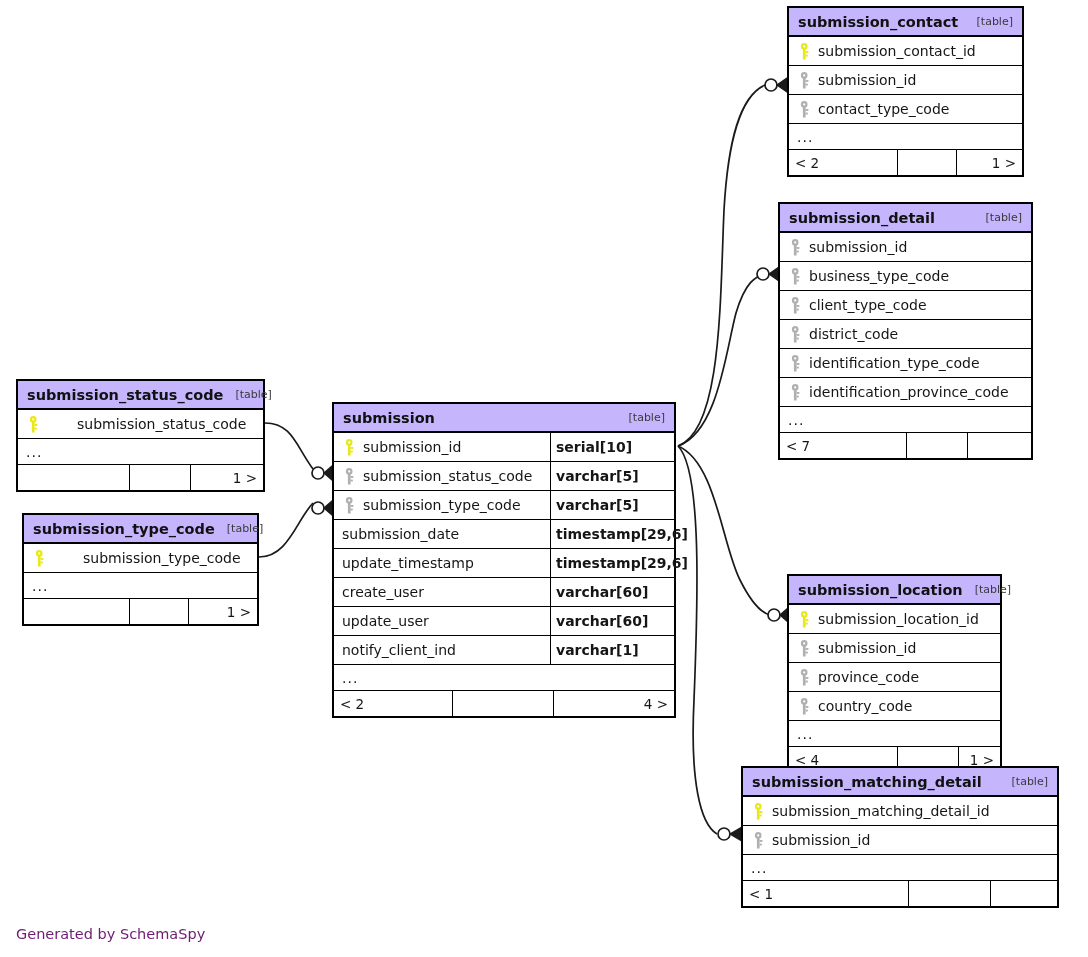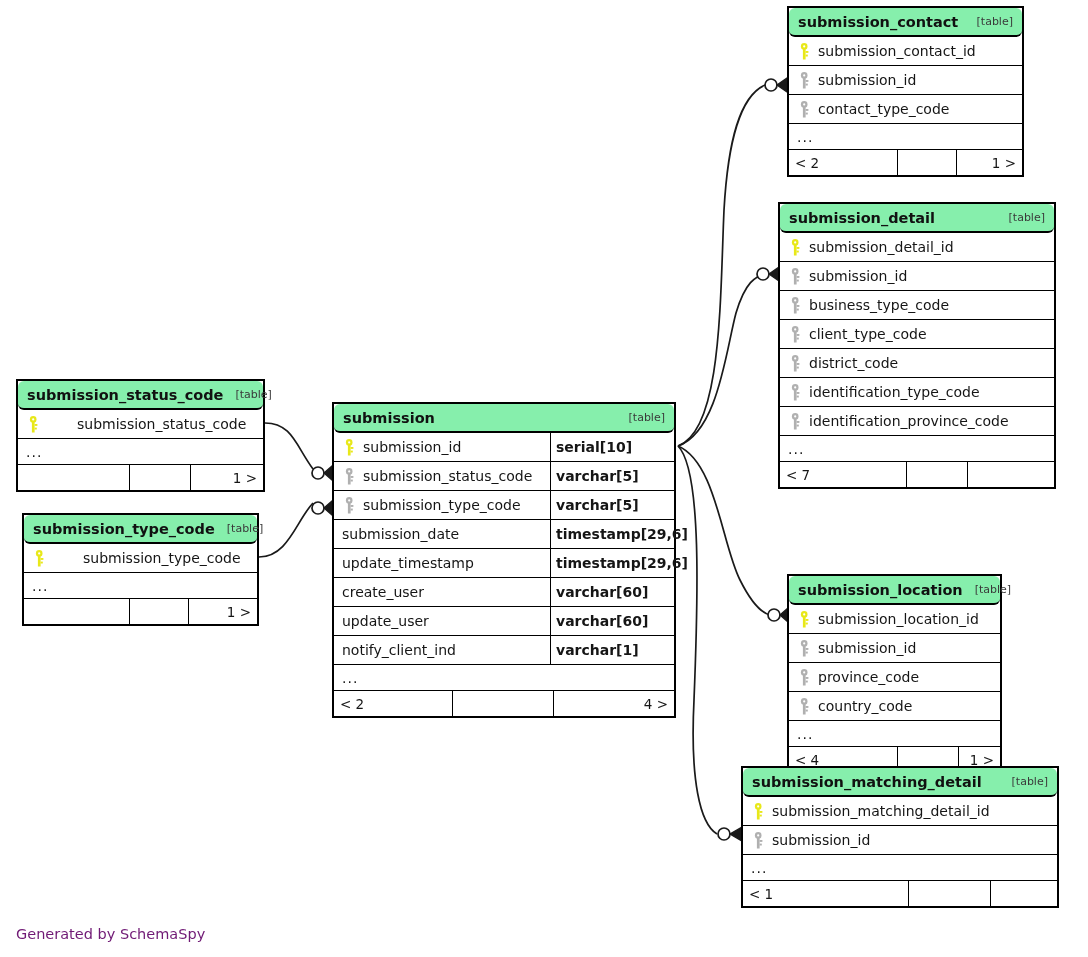--- a/index.html
+++ b/index.html
@@ -31,26 +31,25 @@
   .table-node {
     position: absolute;
     box-sizing: border-box;
     border: 2px solid #000000;
     background: #ffffff;
   }
   .tbl-header {
     display: flex;
     align-items: center;
     justify-content: space-between;
-    background: #86efac;
+    background: #c4b5fd;
     border-bottom: 2px solid #000000;
     padding: 0 9px;
     height: 29px;
     box-sizing: border-box;
-    border-radius: 6px;
   }
   .tbl-title {
     font-weight: bold;
     font-size: 14.5px;
     color: #111111;
     white-space: nowrap;
   }
   .tbl-kind {
     font-size: 11px;
     color: #3a3a3a;
@@ -240,38 +239,24 @@
         </div>
         <div class="ellipsis-row">
           <span>...</span>
         </div>
         <div class="footer-row">
           <div class="footer-cell left" style="width:108px;min-width:108px">&lt; 2</div>
           <div class="footer-cell mid" style="width:60px;min-width:60px"></div>
           <div class="footer-cell right" style="flex:1 1 auto">1 &gt;</div>
         </div>
       </div>
-      <div class="table-node" style="left: 778px; top: 202px; width: 278px;">
+      <div class="table-node" style="left: 778px; top: 202px; width: 255px;">
         <div class="tbl-header">
           <span class="tbl-title">submission_detail</span>
           <span class="tbl-kind">[table]</span>
-        </div>
-        <div class="col-row">
-          <div class="col-name-cell">
-            <span class="keyslot">
-              <svg width="12" height="17" viewBox="0 0 12 17">
-                <circle cx="4.2" cy="3.4" r="3.3" fill="#e8e819"></circle>
-                <circle cx="4.2" cy="3.4" r="1.1" fill="#ffffff"></circle>
-                <rect x="2.9" y="5.2" width="2.7" height="11.3" fill="#e8e819"></rect>
-                <rect x="5.6" y="8.0" width="2.8" height="1.9" fill="#e8e819"></rect>
-                <rect x="5.6" y="11.6" width="2.2" height="1.9" fill="#e8e819"></rect>
-              </svg>
-            </span>
-            <span class="col-label">submission_detail_id</span>
-          </div>
         </div>
         <div class="col-row">
           <div class="col-name-cell">
             <span class="keyslot">
               <svg width="12" height="17" viewBox="0 0 12 17">
                 <circle cx="4.2" cy="3.4" r="3.3" fill="#b0b0b0"></circle>
                 <circle cx="4.2" cy="3.4" r="1.1" fill="#ffffff"></circle>
                 <rect x="2.9" y="5.2" width="2.7" height="11.3" fill="#b0b0b0"></rect>
                 <rect x="5.6" y="8.0" width="2.8" height="1.9" fill="#b0b0b0"></rect>
                 <rect x="5.6" y="11.6" width="2.2" height="1.9" fill="#b0b0b0"></rect>

